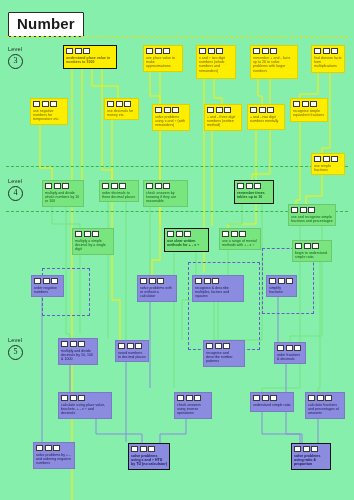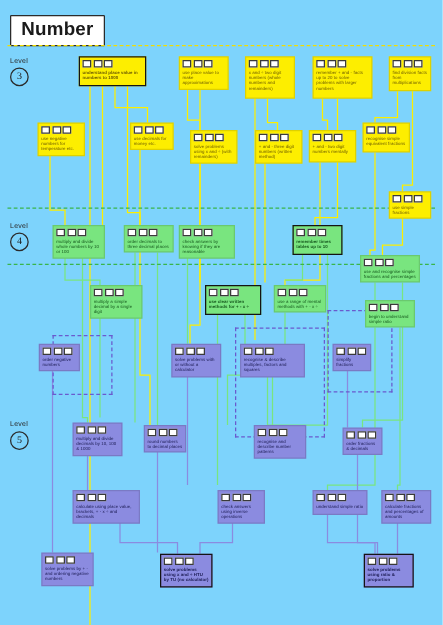--- a/index.html
+++ b/index.html
@@ -1,19 +1,19 @@
 <!DOCTYPE html>
 <html><head>
 <meta charset="utf-8">
 <style>
   html,body{margin:0;padding:0;background:#ffffff;}
   body{width:354px;height:500px;overflow:hidden;
        font-family:"Liberation Sans","DejaVu Sans",sans-serif;
        -webkit-font-smoothing:none;}
-  #canvas{position:relative;width:354px;height:500px;background:#7dd3fc;}
+  #canvas{position:relative;width:354px;height:500px;background:#86efac;}
 
   
   .title-box{position:absolute;left:8px;top:12px;
     border:1.4px solid #2b2b2b;background:#fff;
     padding:2px 8px 3px 8px;border-radius:1px;}
   .title-box span{font-size:15px;font-weight:bold;color:#1a1a1a;
     letter-spacing:.2px;line-height:15px;}
 
   
   .level{position:absolute;width:34px;text-align:left;}

